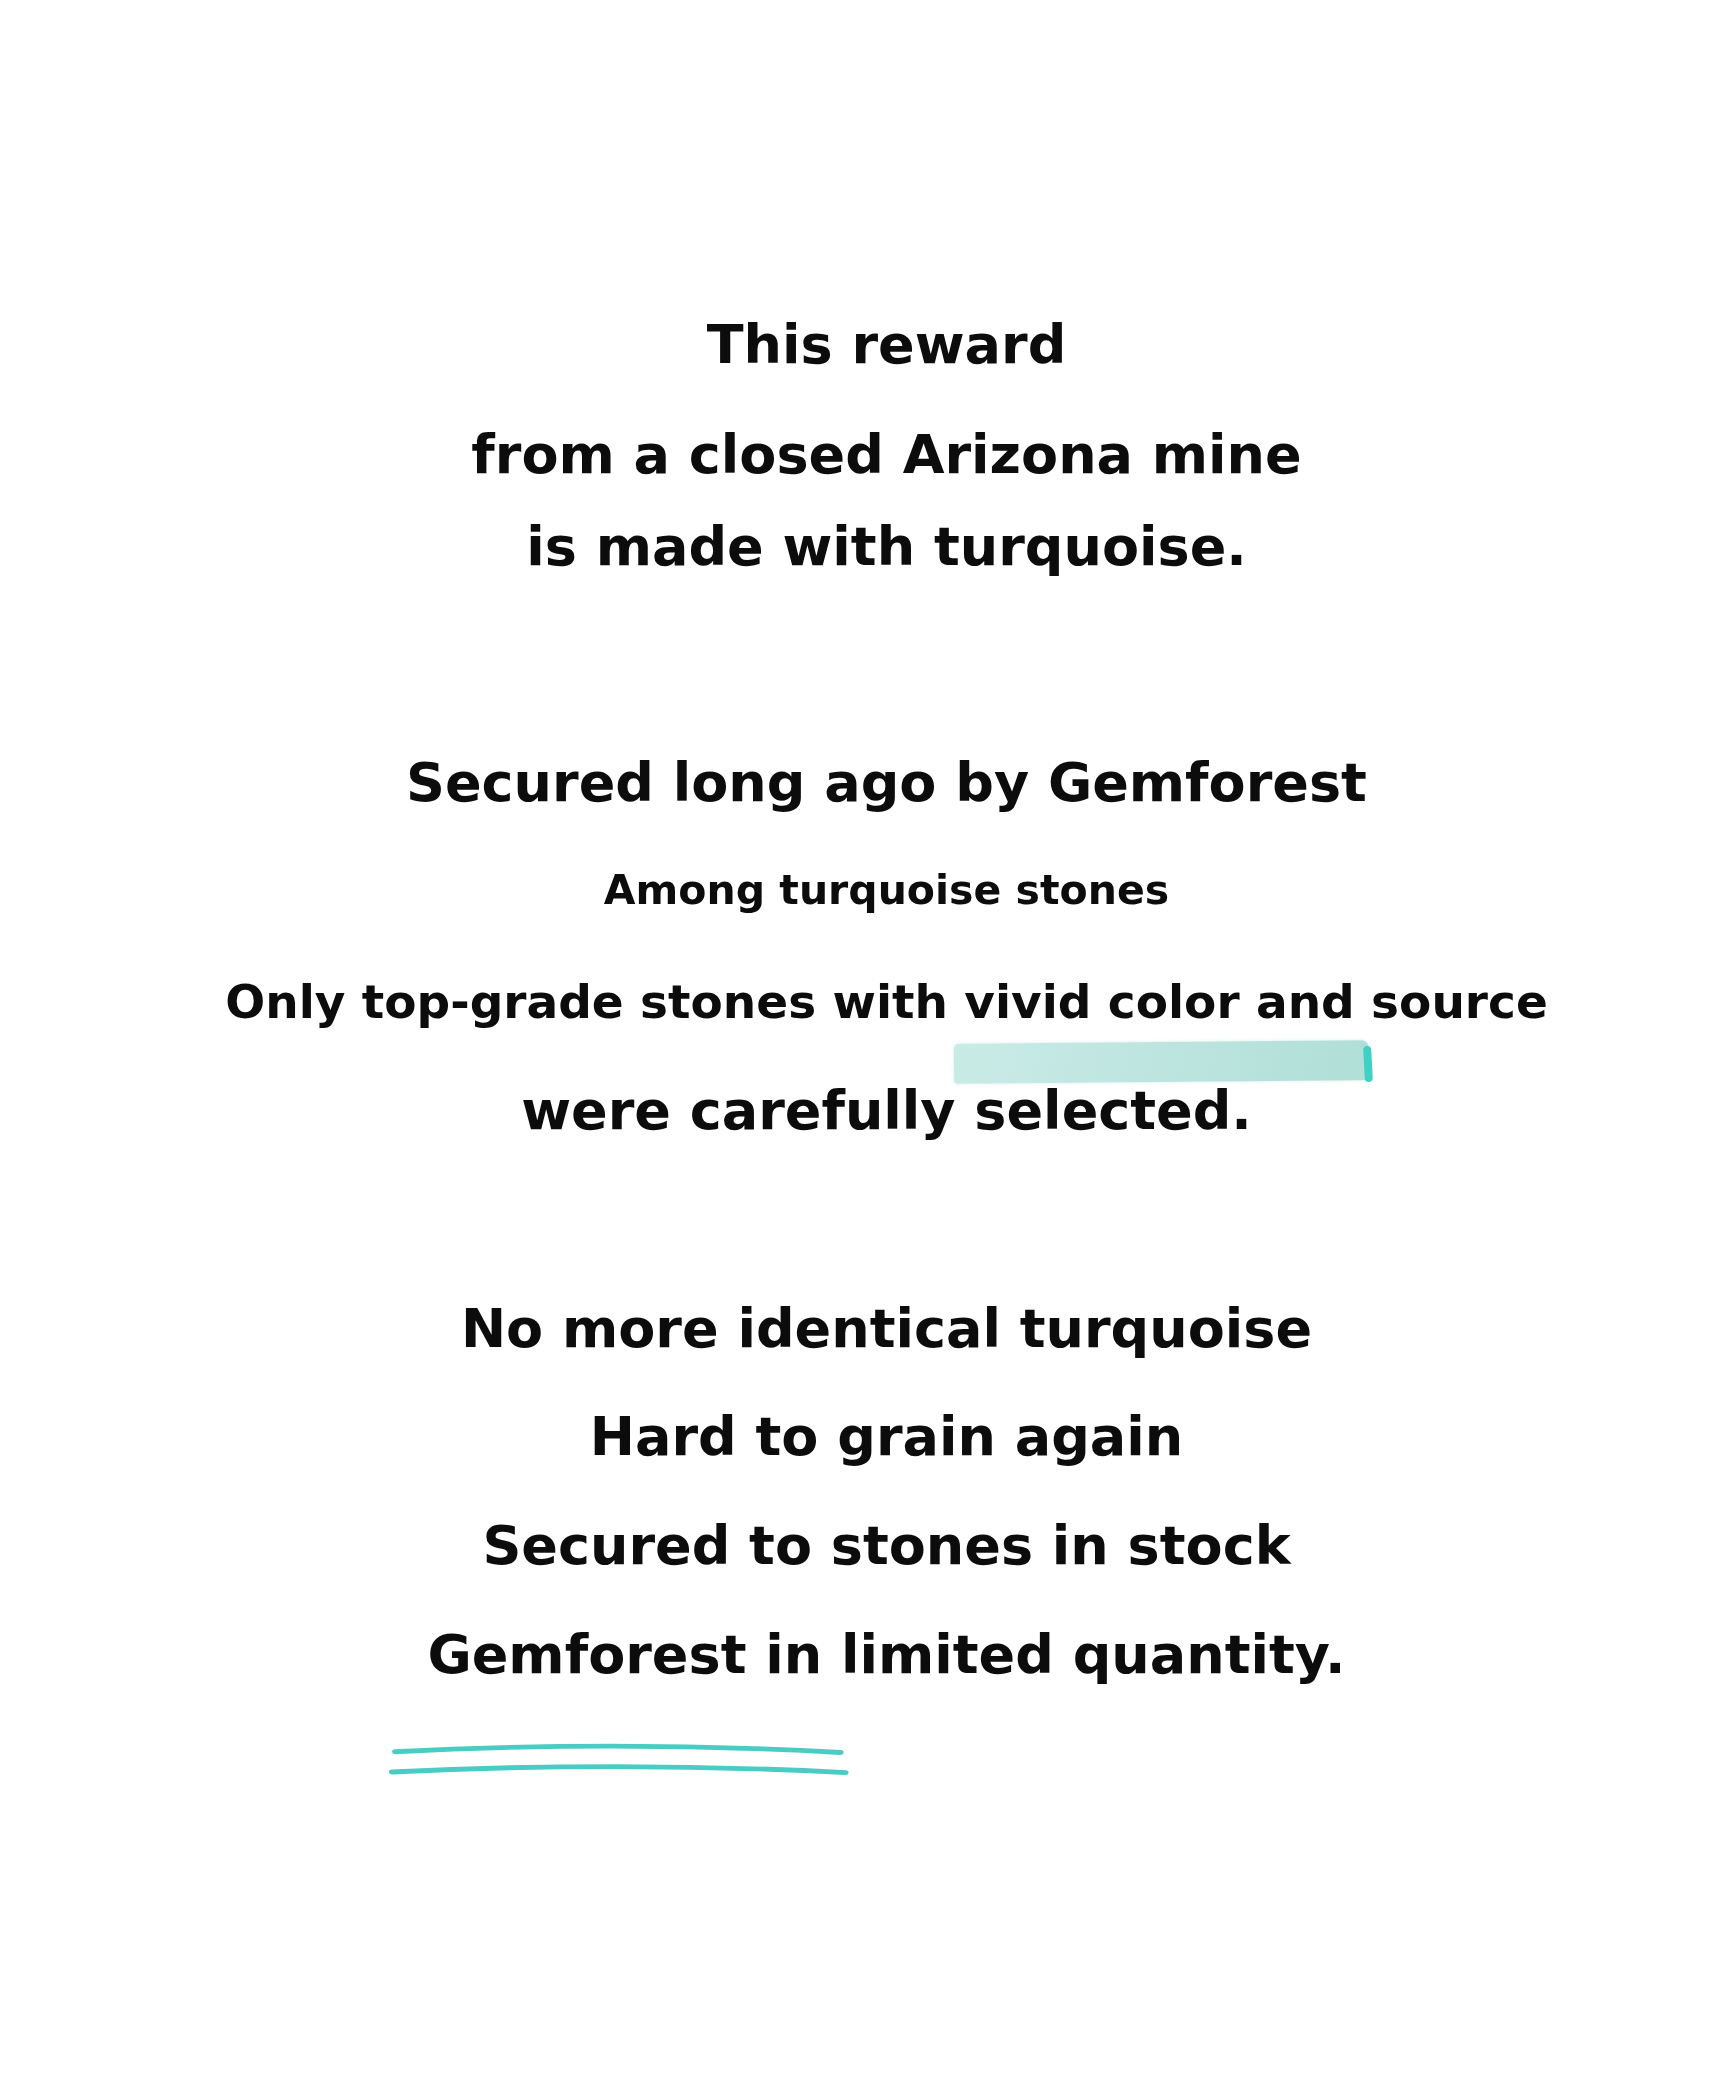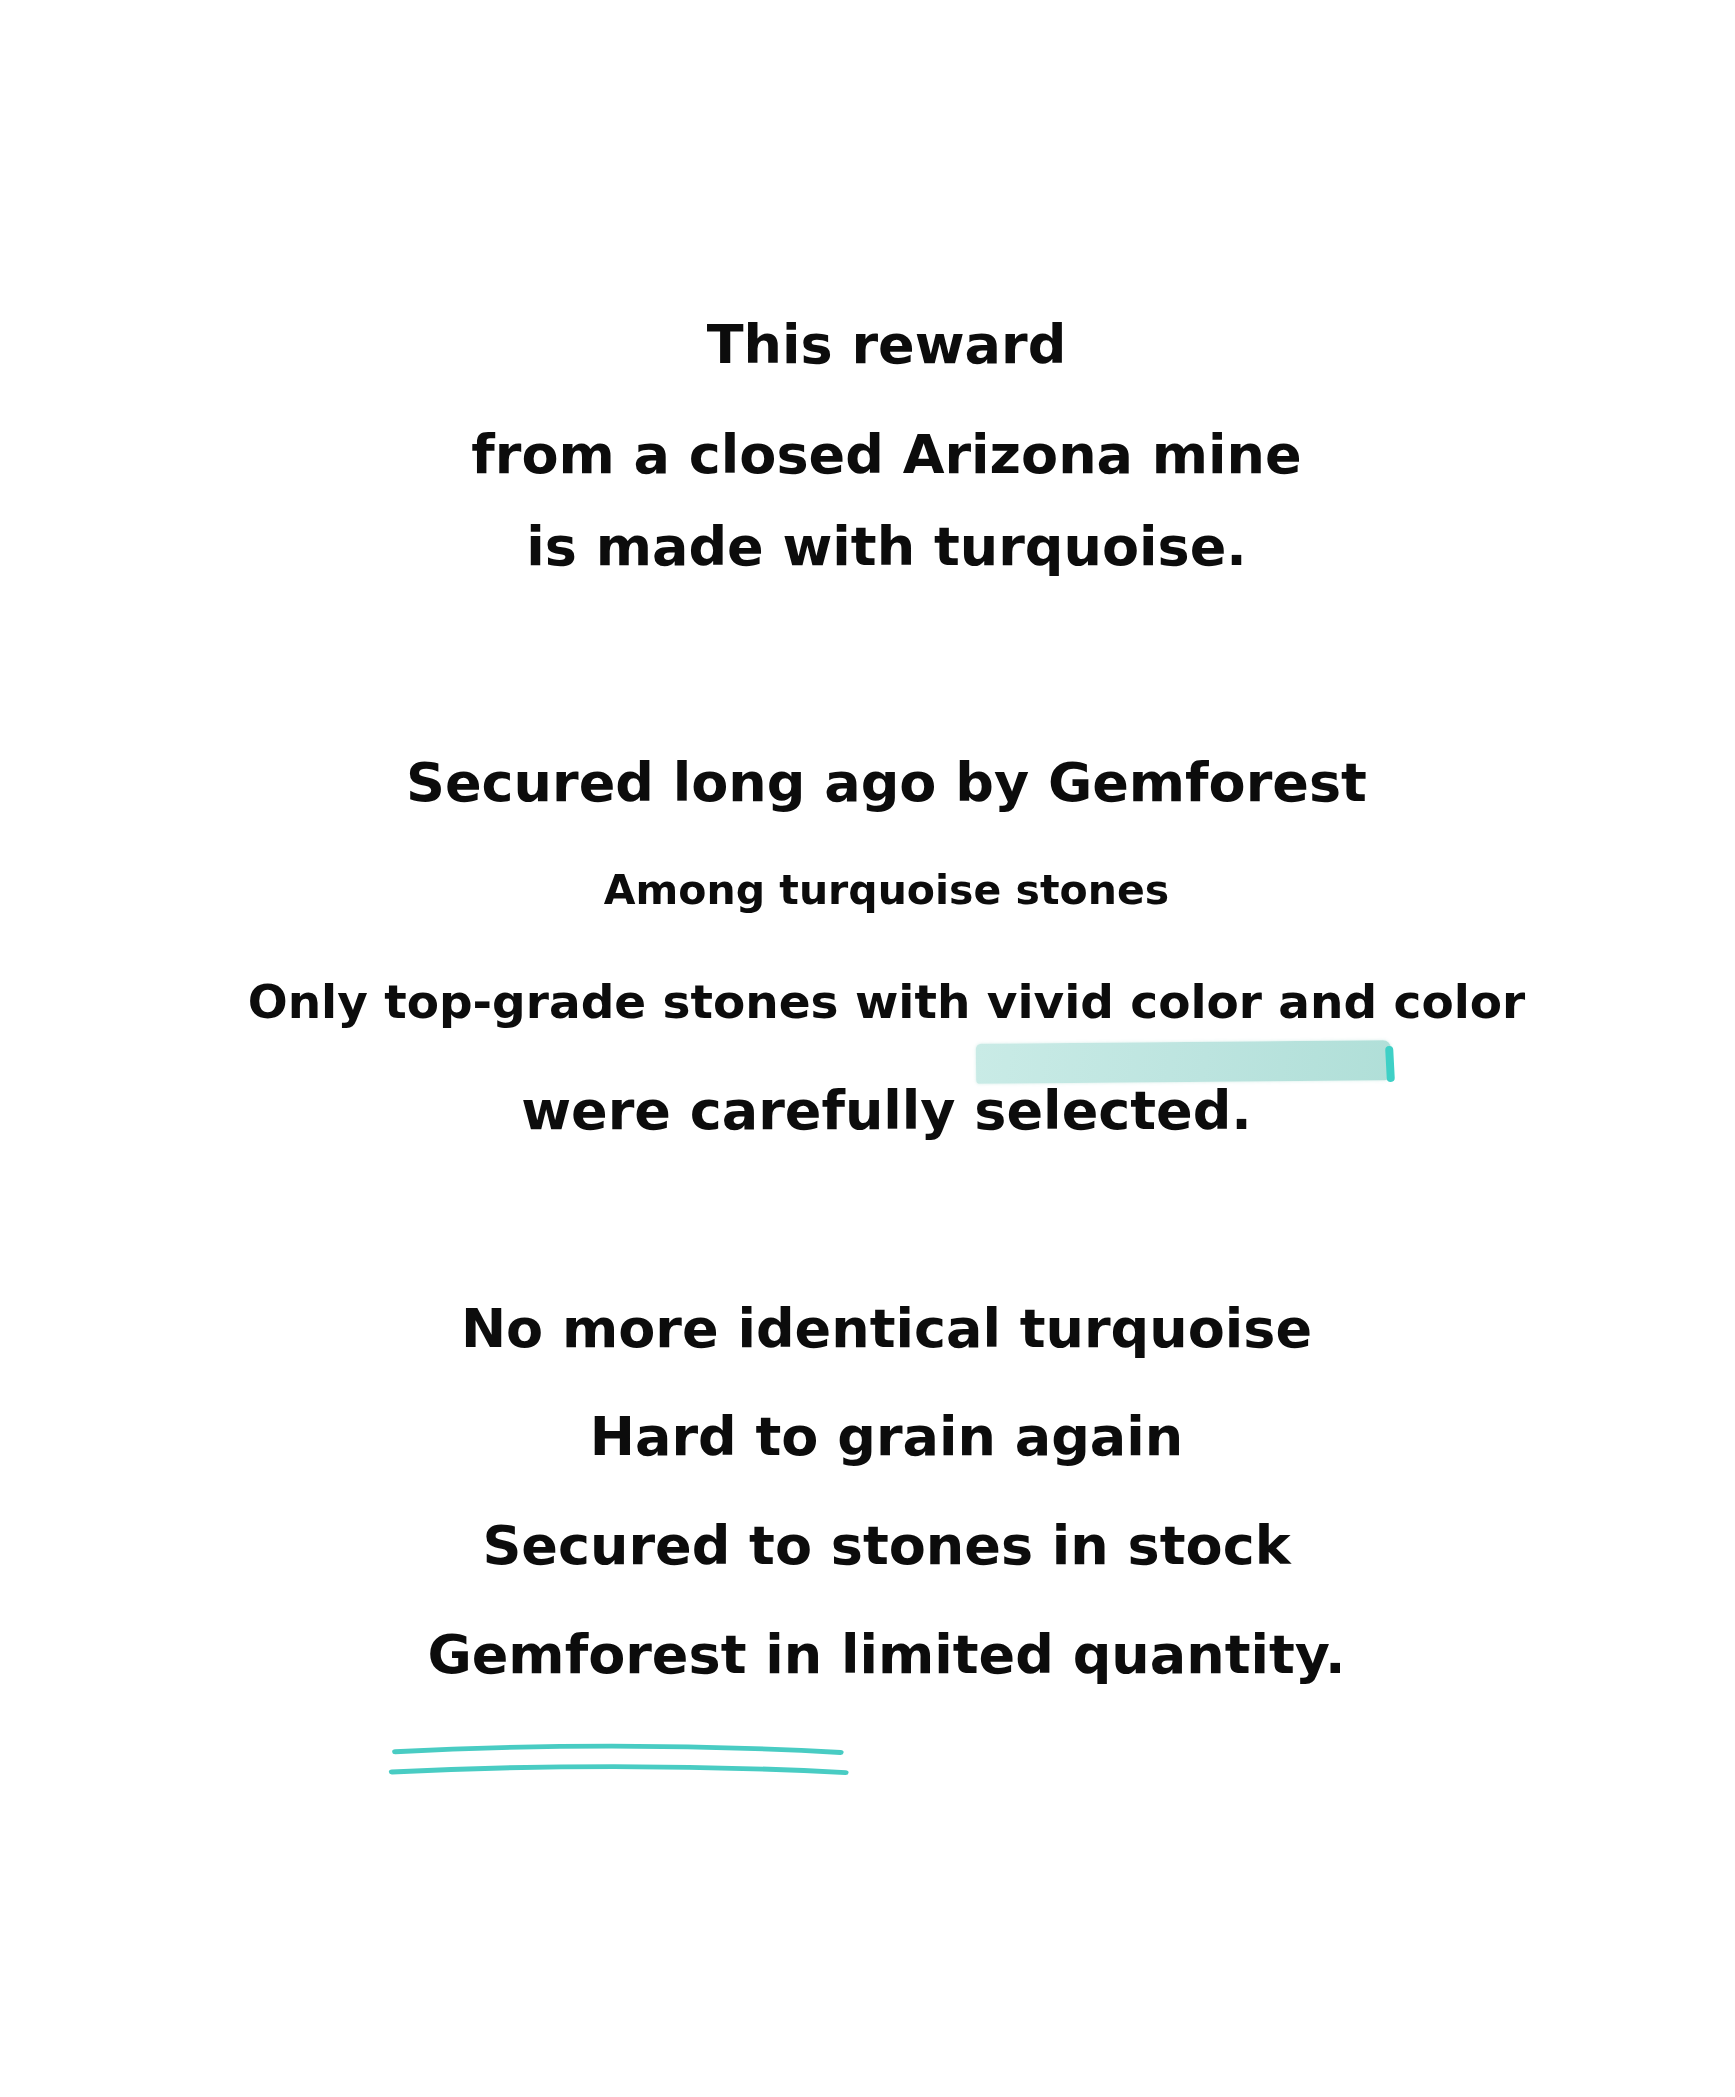--- a/index.html
+++ b/index.html
@@ -60,21 +60,21 @@
 <div class="page">
 
   <div class="line l1">This reward</div>
   <div class="line l2">from a closed Arizona mine</div>
   <div class="line l3">is made with turquoise.</div>
 
   <div class="line l4">Secured long ago by Gemforest</div>
   <div class="line l5 sz-sm">Among turquoise stones</div>
 
   <div class="line l6 sz-md">
-    <span>Only top-grade stones with </span><span class="hl">vivid color and</span><span> color</span>
+    <span>Only top-grade stones with </span><span class="hl">vivid color and</span><span> source</span>
   </div>
 
   <div class="line l7">were carefully selected.</div>
 
   <div class="line l8">No more identical turquoise</div>
   <div class="line l9">Hard to grain again</div>
   <div class="line l10">Secured to stones in stock</div>
 
   <div class="line l11">
     <span class="ul"><span>Gemforest in</span><svg viewBox="0 0 560 60" preserveAspectRatio="none" aria-hidden="true">

